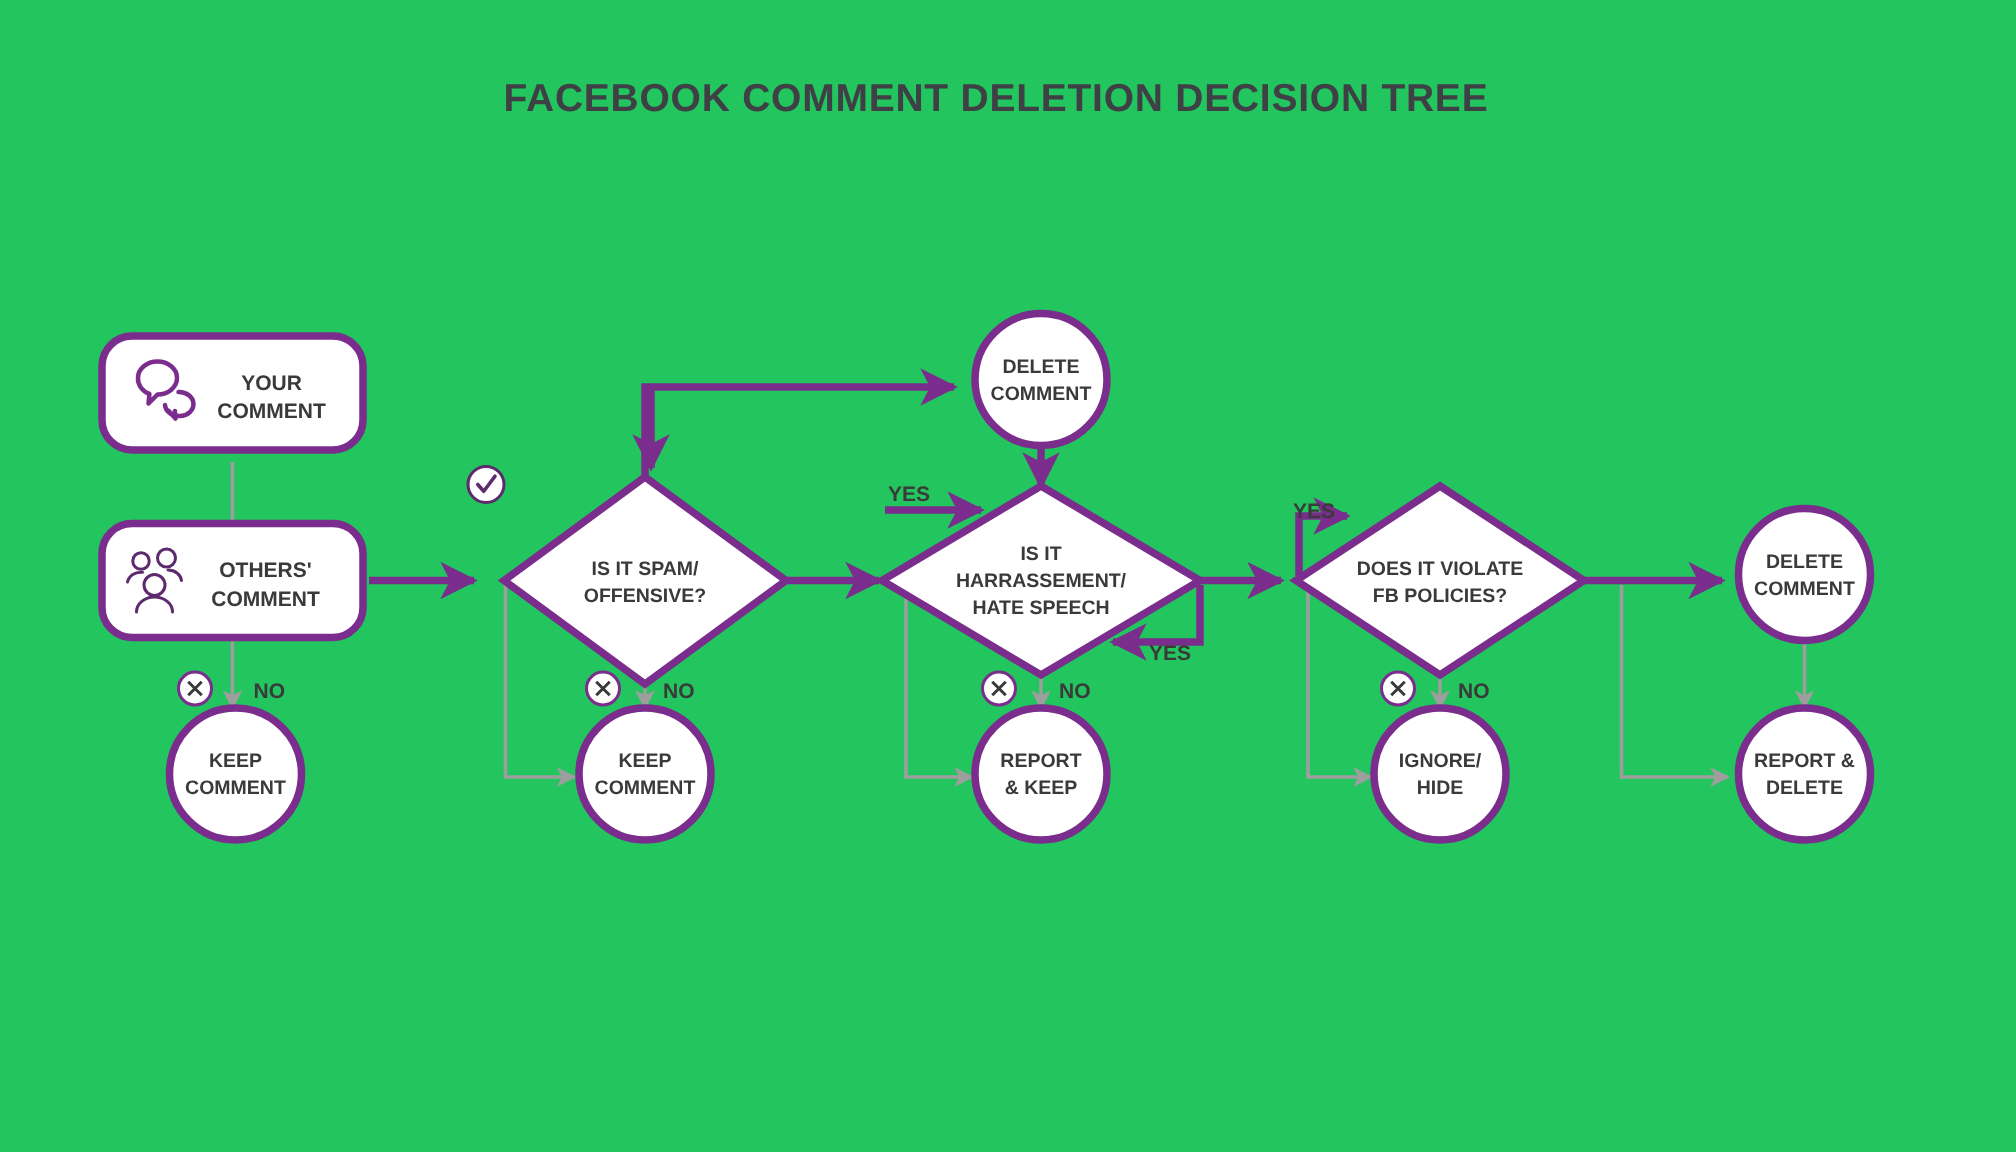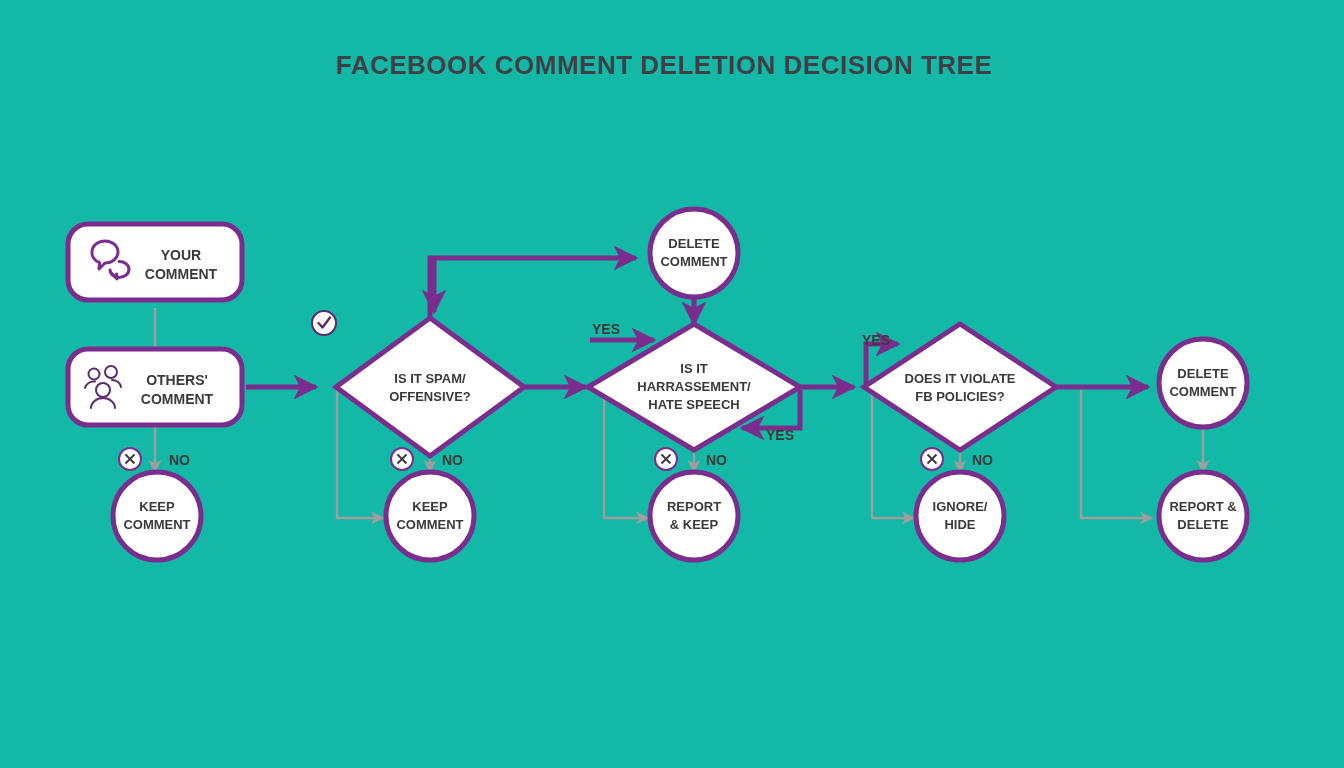--- a/index.html
+++ b/index.html
@@ -10,21 +10,21 @@
   body {
     width: 1344px;
     height: 768px;
     font-family: "Liberation Sans", sans-serif;
     overflow: hidden;
   }
   #canvas {
     position: relative;
     width: 1344px;
     height: 768px;
-    background: #14b8a6;
+    background: #22c55e;
   }
   svg.diagram {
     position: absolute;
     top: 0;
     left: 0;
     width: 1344px;
     height: 768px;
   }
   .node-text {
     font-family: "Liberation Sans", sans-serif;

